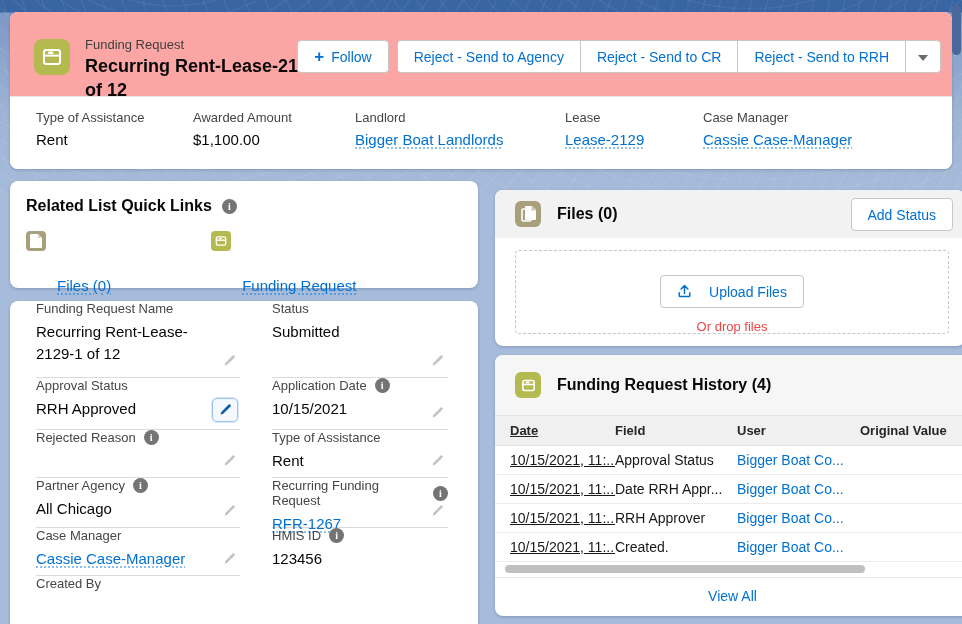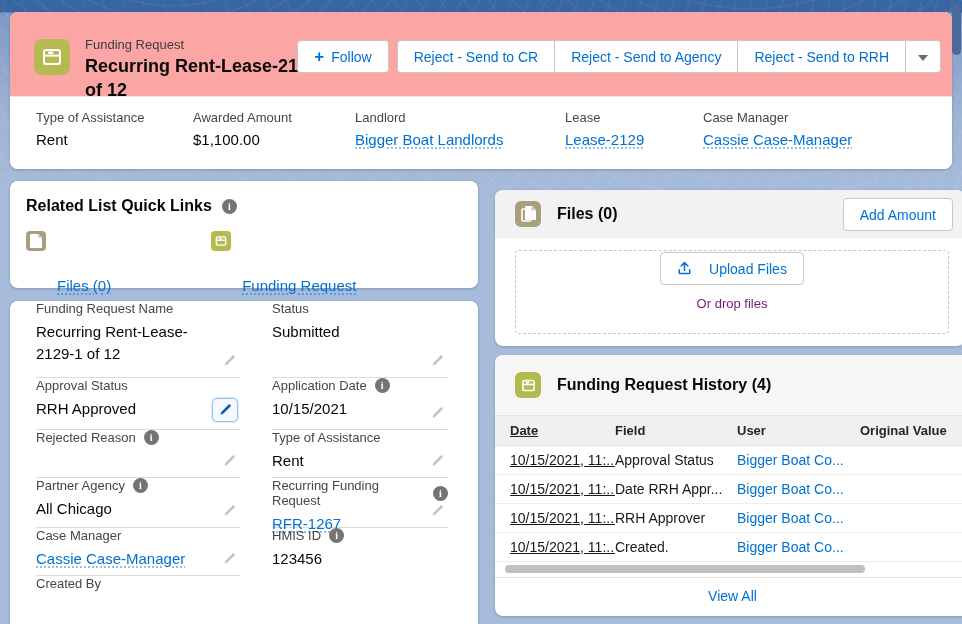--- a/index.html
+++ b/index.html
@@ -75,22 +75,22 @@
   .avatar-line { display:flex; align-items:center; gap:8px; }
 
   
   .files-card { left:495px; top:190px; width:470px; height:156px; }
   .card-head { position:relative; height:48px; background:#F3F2F2; border-radius:8px 8px 0 0; display:flex; align-items:center; }
   .card-head .file-sq-icon, .card-head .rec-sq-icon { margin-left:20px; }
   .rec-sq-icon { width:26px; height:26px; border-radius:6px; background:#B4BA4F; display:flex; align-items:center; justify-content:center; }
   .card-title { font-size:16px; font-weight:bold; color:#080707; margin-left:16px; }
   .add-files-btn { position:absolute; right:12px; top:8px; height:33px; }
   .dropzone { position:absolute; left:20px; right:16px; top:60px; height:84px; border:1px dashed #C8C6C4; border-radius:4px; text-align:center; }
-  .upload-btn { margin-top:1px; display:inline-flex; align-items:center; gap:17px; }
-  .drop-hint { font-size:13px; color:#701a75; margin-top:11px; }
+  .upload-btn { margin-top:24px; display:inline-flex; align-items:center; gap:17px; }
+  .drop-hint { font-size:13px; color:#ef4444; margin-top:11px; }
 
   
   .history-card { left:495px; top:355px; width:475px; height:261px; }
   .history-card .card-head { height:60px; background:#F7F6F6; }
   .htable-head, .htable-row { display:grid; grid-template-columns:120px 122px 123px 1fr; align-items:center; }
   .htable-head { height:31px; background:#F1F0F0; border-top:1px solid #E3E3E3; border-bottom:1px solid #E3E3E3; }
   .htable-head .hcell { font-size:13px; font-weight:bold; color:#262626; }
   .hcell:first-child { padding-left:15px;text-decoration:underline; }
   .htable-row { height:29px; border-bottom:1px solid #EDECEC; font-size:14px; }
   .htable-row .hcell { white-space:nowrap; overflow:hidden; }
@@ -116,22 +116,22 @@
     <div class="title-text">
       <div class="entity-label">Funding Request</div>
       <h1 class="record-title">Recurring Rent-Lease-2129-1 of 12</h1>
     </div>
     <div class="actions">
       <button class="btn btn-follow">
         <span class="plus-glyph">+</span>
         <span>Follow</span>
       </button>
       <div class="btn-group">
+        <button class="btn">Reject - Send to Agency</button>
         <button class="btn">Reject - Send to CR</button>
-        <button class="btn">Reject - Send to Agency</button>
         <button class="btn">Reject - Send to RRH</button>
         <button class="btn btn-arrow"><span class="caret-down"></span></button>
       </div>
     </div>
   </div>
   <div class="highlights">
     <div class="hl-field hl-0">
       <div class="hl-label">Type of Assistance</div>
       <div class="hl-value">Rent</div>
     </div>
@@ -305,21 +305,21 @@
 <section class="card files-card">
   <div class="card-head">
     <span class="file-sq-icon">
       <svg width="15" height="16" viewBox="0 0 15 16">
           <rect x="1" y="3" width="9" height="12" rx="1" fill="none" stroke="#fff" stroke-width="1.6"></rect>
           <path d="M5 0h6l4 4v9a1 1 0 0 1-1 1H5a1 1 0 0 1-1-1V1a1 1 0 0 1 1-1z" fill="#fff"></path>
           <path d="M10.5 0v4.5H15z" fill="#CFC8B4"></path>
         </svg>
     </span>
     <span class="card-title">Files (0)</span>
-    <button class="btn add-files-btn">Add Amount</button>
+    <button class="btn add-files-btn">Add Status</button>
   </div>
   <div class="dropzone">
     <button class="btn upload-btn">
       <span><svg width="15" height="15" viewBox="0 0 20 20">
             <path d="M10 14V4M5.5 8 10 3.5 14.5 8" fill="none" stroke="#0070D2" stroke-width="2" stroke-linecap="round" stroke-linejoin="round"></path>
             <path d="M3 13v4a1 1 0 0 0 1 1h12a1 1 0 0 0 1-1v-4" fill="none" stroke="#0070D2" stroke-width="2" stroke-linecap="round"></path>
           </svg></span>
       <span>Upload Files</span>
     </button>
     <div class="drop-hint">Or drop files</div>

